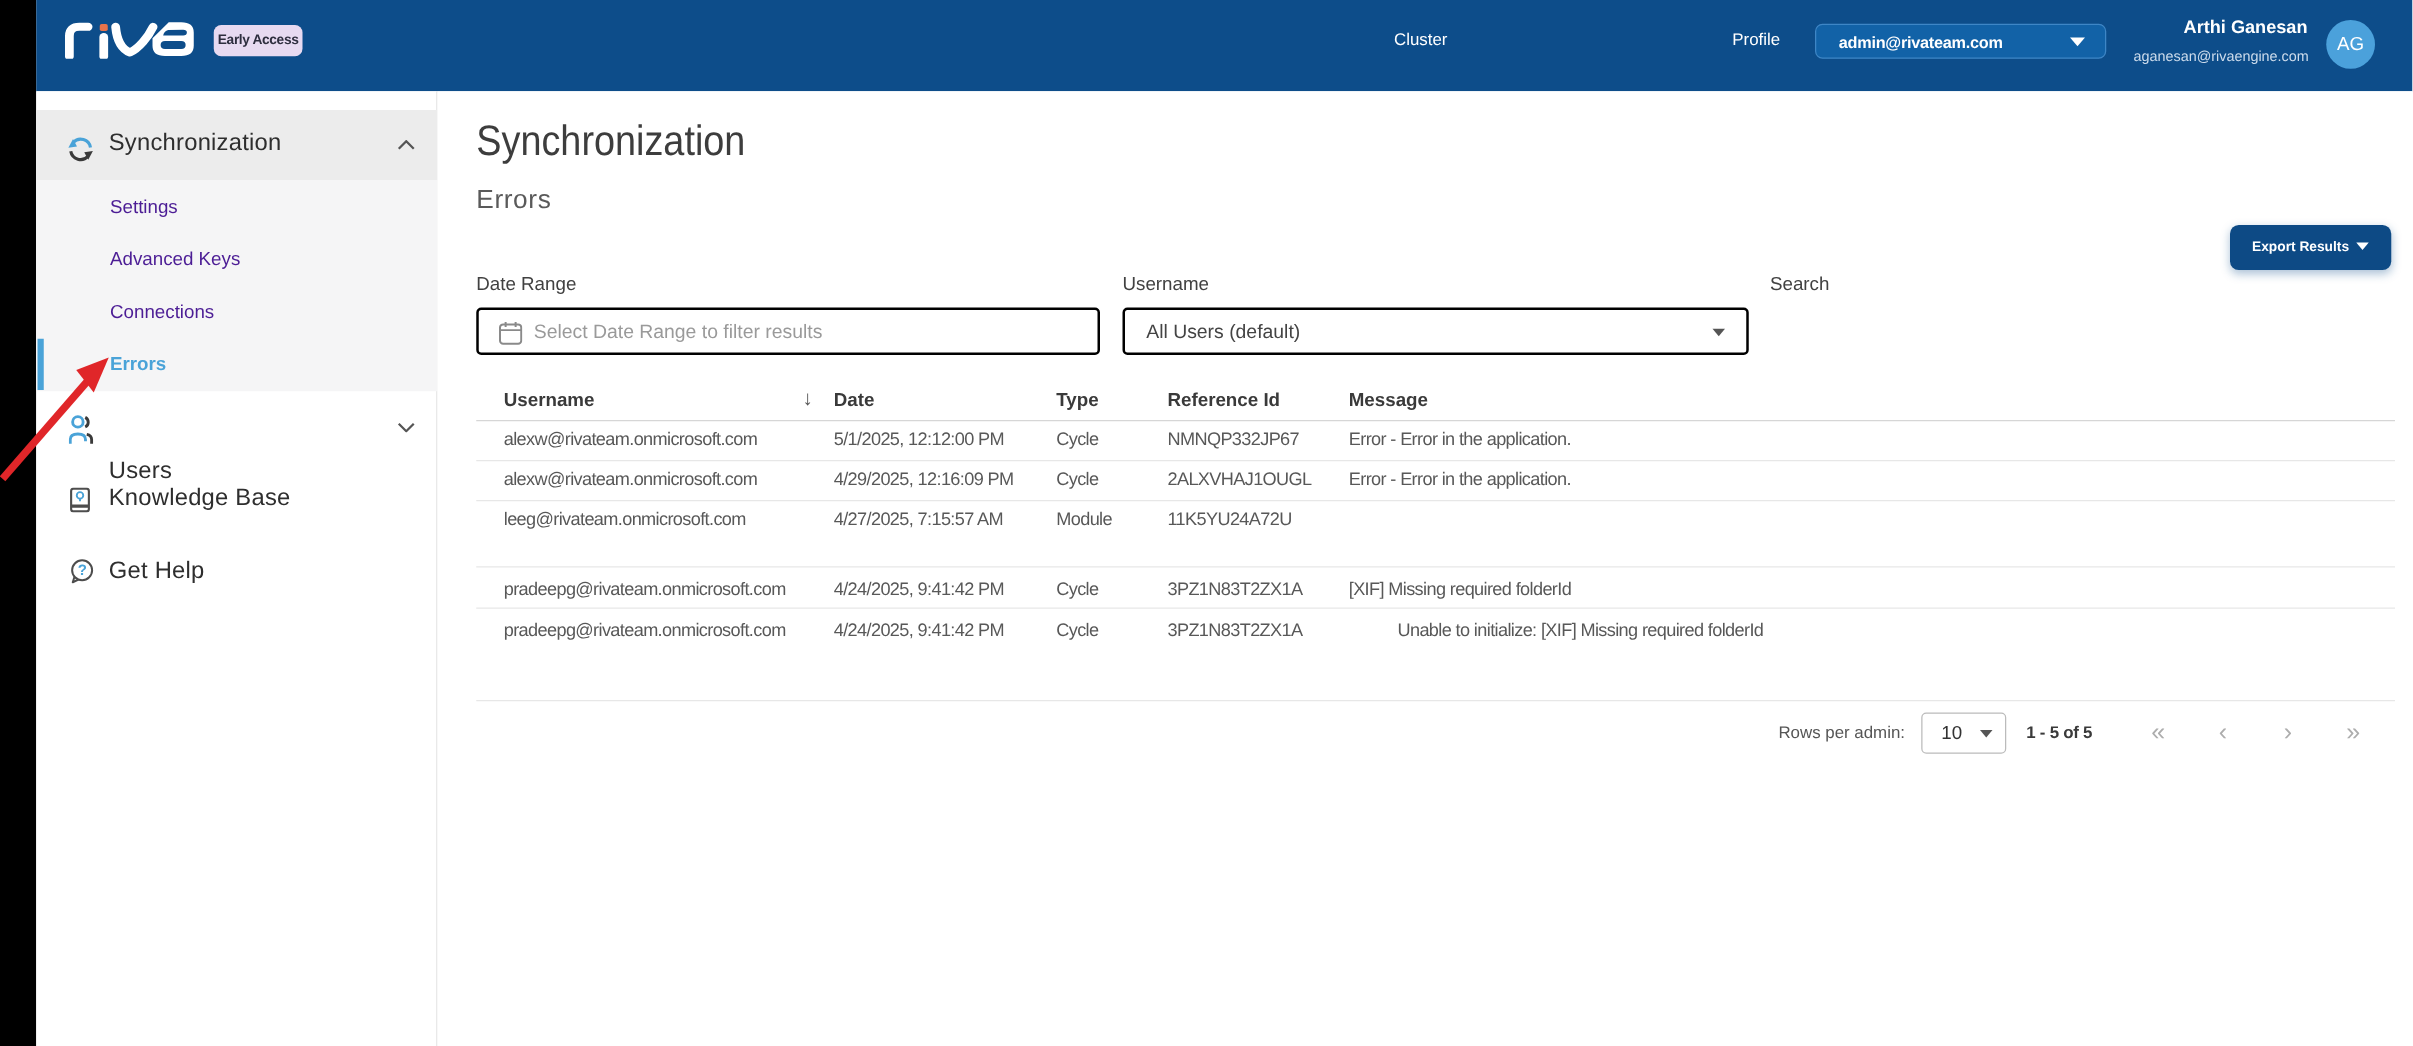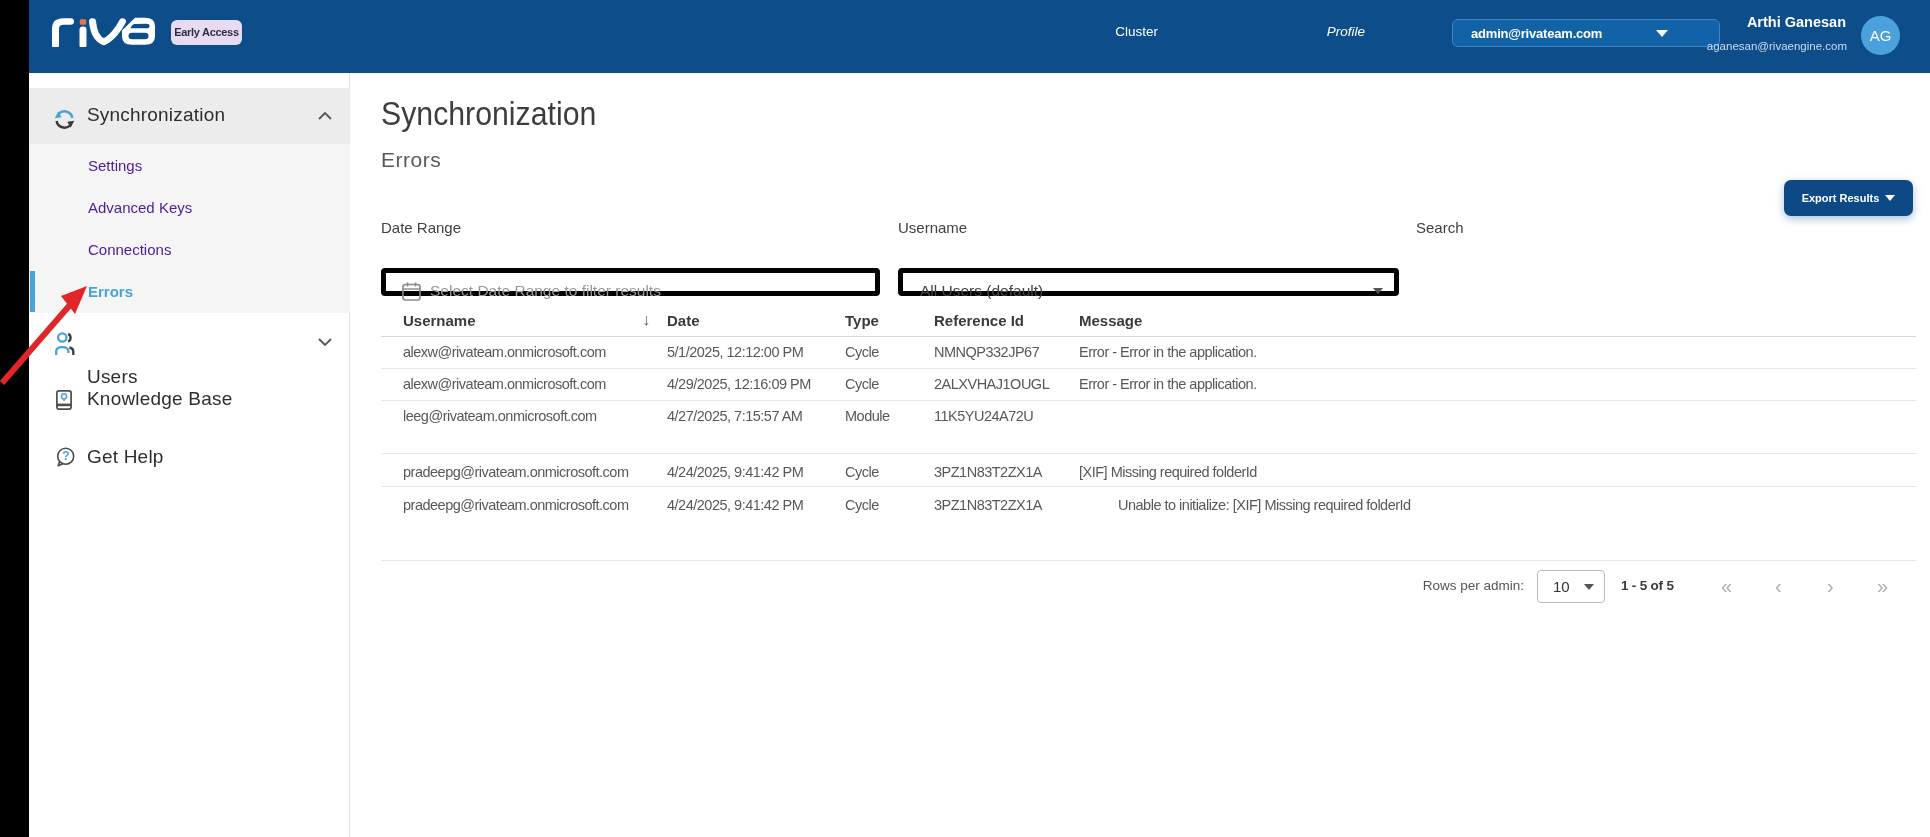--- a/index.html
+++ b/index.html
@@ -22,21 +22,21 @@
   #sb-head { left:0; top:15px; width:321px; height:56px; background:#ececec; }
   #sb-sub { left:0; top:71px; width:321px; height:169px; background:#f5f5f6; }
   .sb-item { position:absolute; left:59px; font-size:15px; color:#4c1d95; }
   .sb-big { position:absolute; left:58px; font-size:19px; color:#2e2e2e; letter-spacing:0.2px; }
   #errbar { left:1px; top:198px; width:5px; height:41px; background:#4aa3d8; }
 
   
   #main { left:350px; top:73px; width:1580px; height:764px; background:#fff; }
   h1 { font-size:34px; font-weight:400; color:#3d3d3d; }
   .flabel { position:absolute; font-size:15px; color:#414141; }
-  .finput { position:absolute; top:195px; height:28px; border:5px solid #000000; border-radius:4px; background:#fff; }
+  .finput { position:absolute; top:173px; height:38px; border:2px solid #000000; border-radius:4px; background:#fff; }
   .ph { color:#9a9a9a; font-size:15.5px; }
   .cell { position:absolute; font-size:14.5px; letter-spacing:-0.5px; color:#585858; white-space:nowrap; }
   .hcell { position:absolute; font-size:15px; color:#3a3a3a; font-weight:700; white-space:nowrap; }
   .rowline { position:absolute; left:31px; width:1535px; height:1px; background:#e7e7e7; }
   .caret-d { width:0; height:0; border-left:5.5px solid transparent; border-right:5.5px solid transparent; border-top:6.5px solid #555; }
 </style>
 </head>
 <body>
 <div id="page">
   <div id="strip" class="abs"></div>
@@ -52,22 +52,22 @@
       <rect x="29.8" y="3.5" width="6.4" height="6.2" rx="1.5" fill="#e8734a"></rect>
       <path fill="#ffffff" fill-rule="evenodd" d="M87,2 L95,2 Q105,2 105,11 L105,22.5 Q105,31.5 95,31.5 L82,31.5 Q72,31.5 72,22.5 L72,16 L85,2 Z
         M80.5,13.5 L96.5,13.5 Q99.5,13.5 99.5,11 Q99.5,8.6 96.5,8.6 L84.5,8.8 Q81.5,9.6 80.5,13.5 Z
         M82,18.5 Q78.5,18.5 78.5,22 Q78.5,25.5 82,25.5 L95,25.5 Q98.5,25.5 98.5,22 Q98.5,18.5 95,18.5 Z"></path>
     </svg>
 
     <div class="abs" style="left:142px; top:20px; width:71px; height:25px; background:#e7daf1; border-radius:6px; color:#2e2e3f; font-size:11px; font-weight:700; text-align:center; line-height:25px; letter-spacing:-0.3px; white-space:nowrap;">Early Access</div>
 
     <div class="abs tblabel" style="left:1054px; top:24px; width:75px; text-align:right;">Cluster</div>
 
-    <div class="abs tblabel" style="left:1266px; top:24px; width:70px; text-align:right;font-style:italic;">Profile</div>
-    <div class="abs tbselect" style="left:1423px; top:19px; width:268px; height:28px;">
+    <div class="abs tblabel" style="left:1341px; top:24px; width:70px; text-align:center;">Profile</div>
+    <div class="abs tbselect" style="left:1423px; top:19px; width:233px; height:28px;">
       <div class="abs" style="left:18px; top:0; line-height:27px; font-size:13px; font-weight:700; letter-spacing:-0.2px;">admin@rivateam.com</div>
       <div class="abs caret-w" style="left:203px; top:10px;"></div>
     </div>
 
     <div class="abs" style="left:1422px; top:14px; width:395px; text-align:right; color:#fff; font-size:14.5px; font-weight:700;">Arthi Ganesan</div>
     <div class="abs" style="left:1422px; top:40px; width:396px; text-align:right; color:#cddcec; font-size:11.5px;">aganesan@rivaengine.com</div>
     <div class="abs" style="left:1832px; top:16px; width:39px; height:39px; border-radius:50%; background:#4ba1db; color:#fff; font-size:15px; text-align:center; line-height:39px;">AG</div>
   </div>
 
   <div id="sidebar" class="abs">

